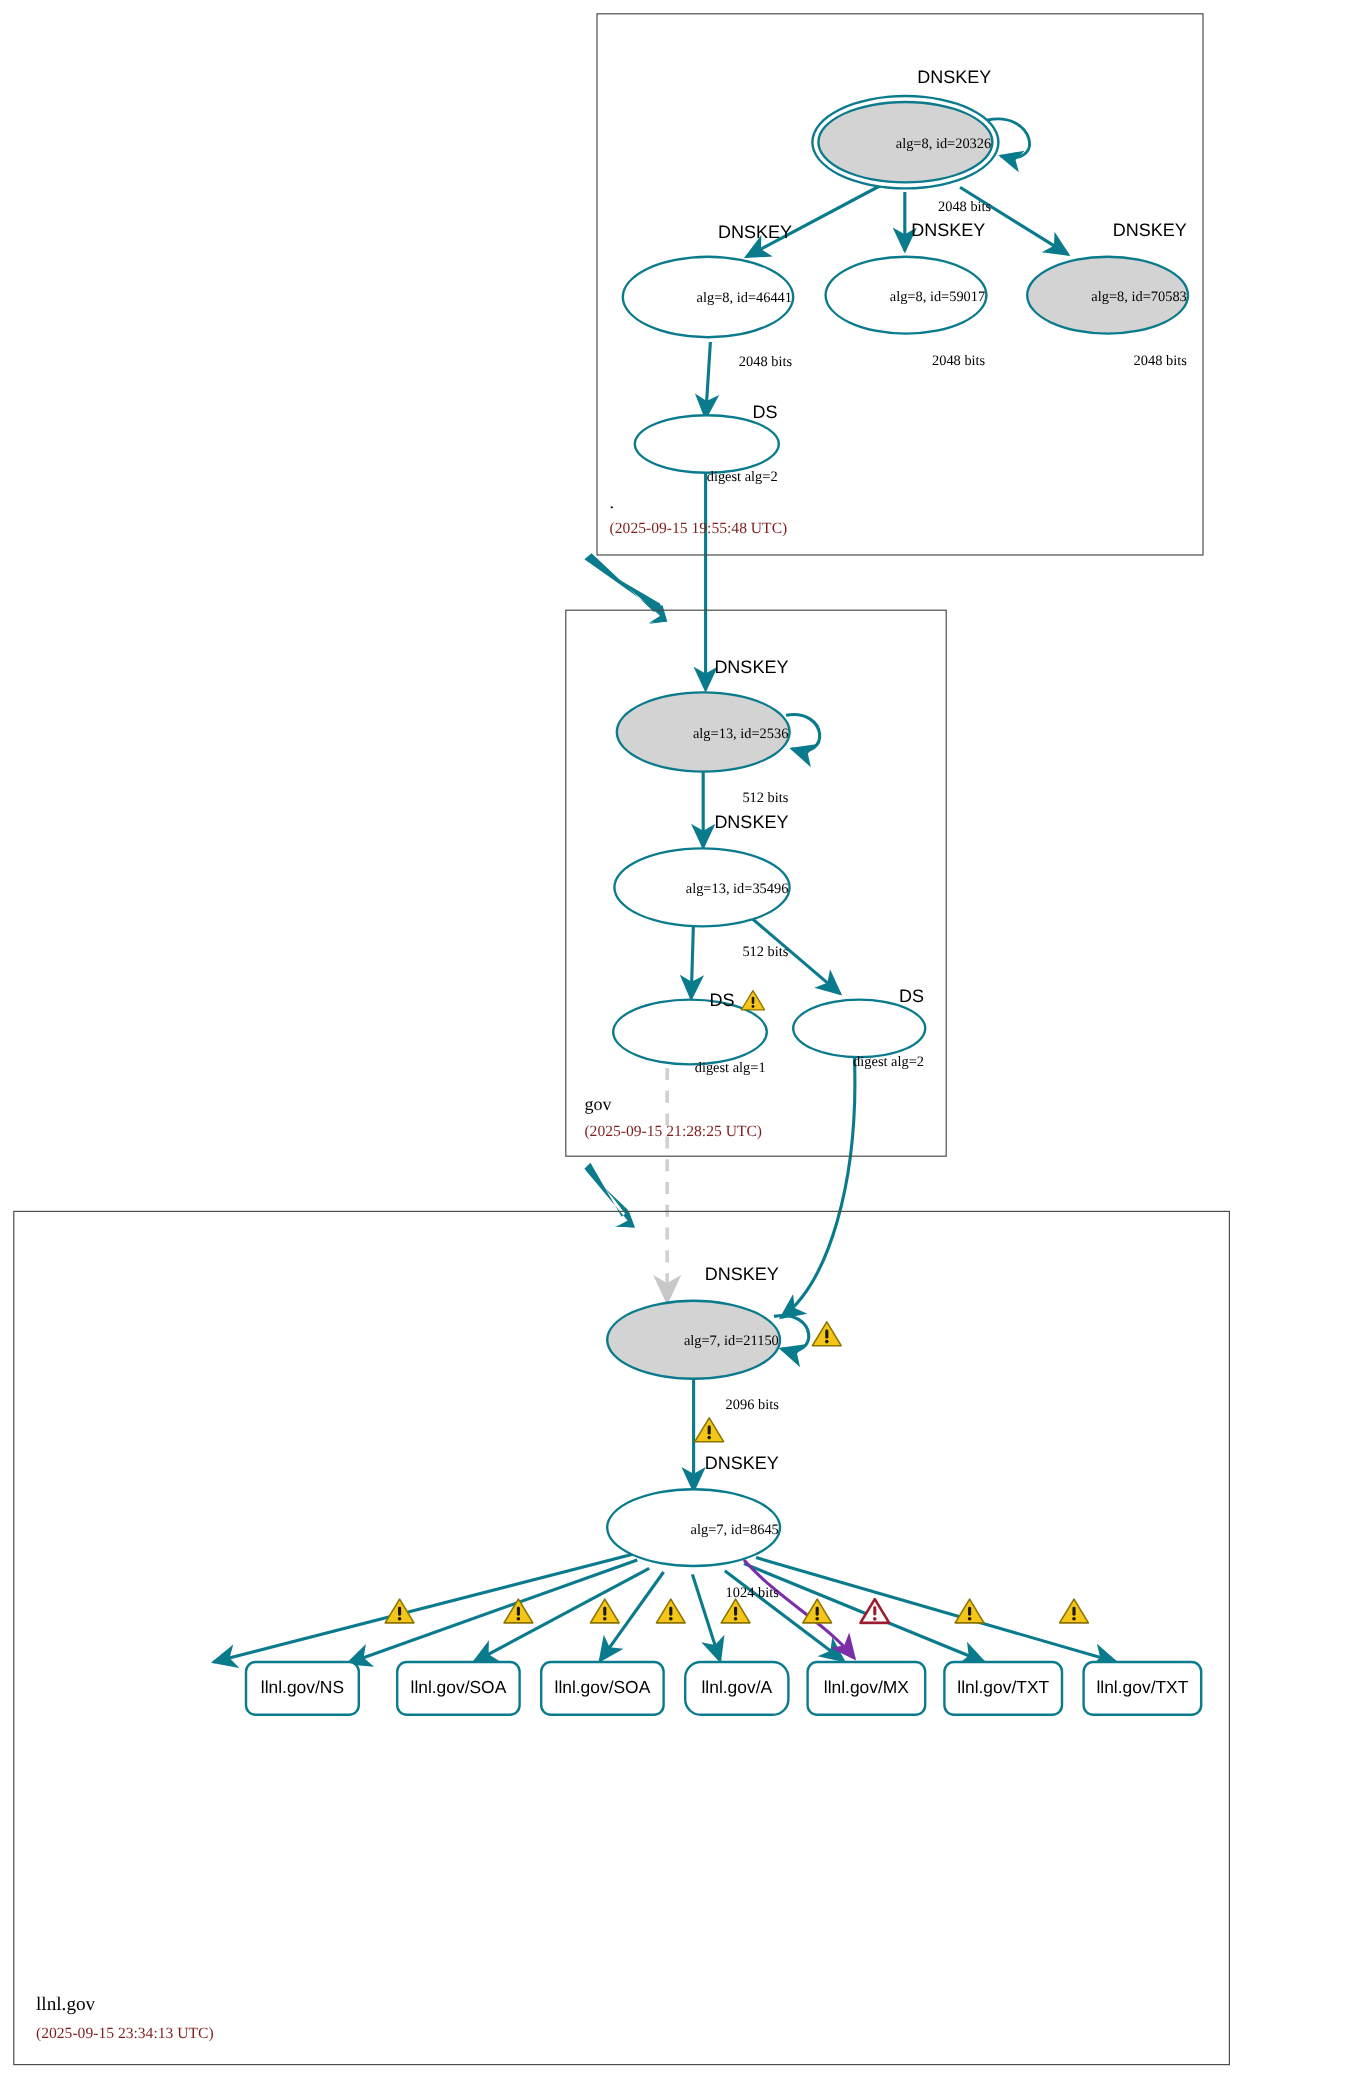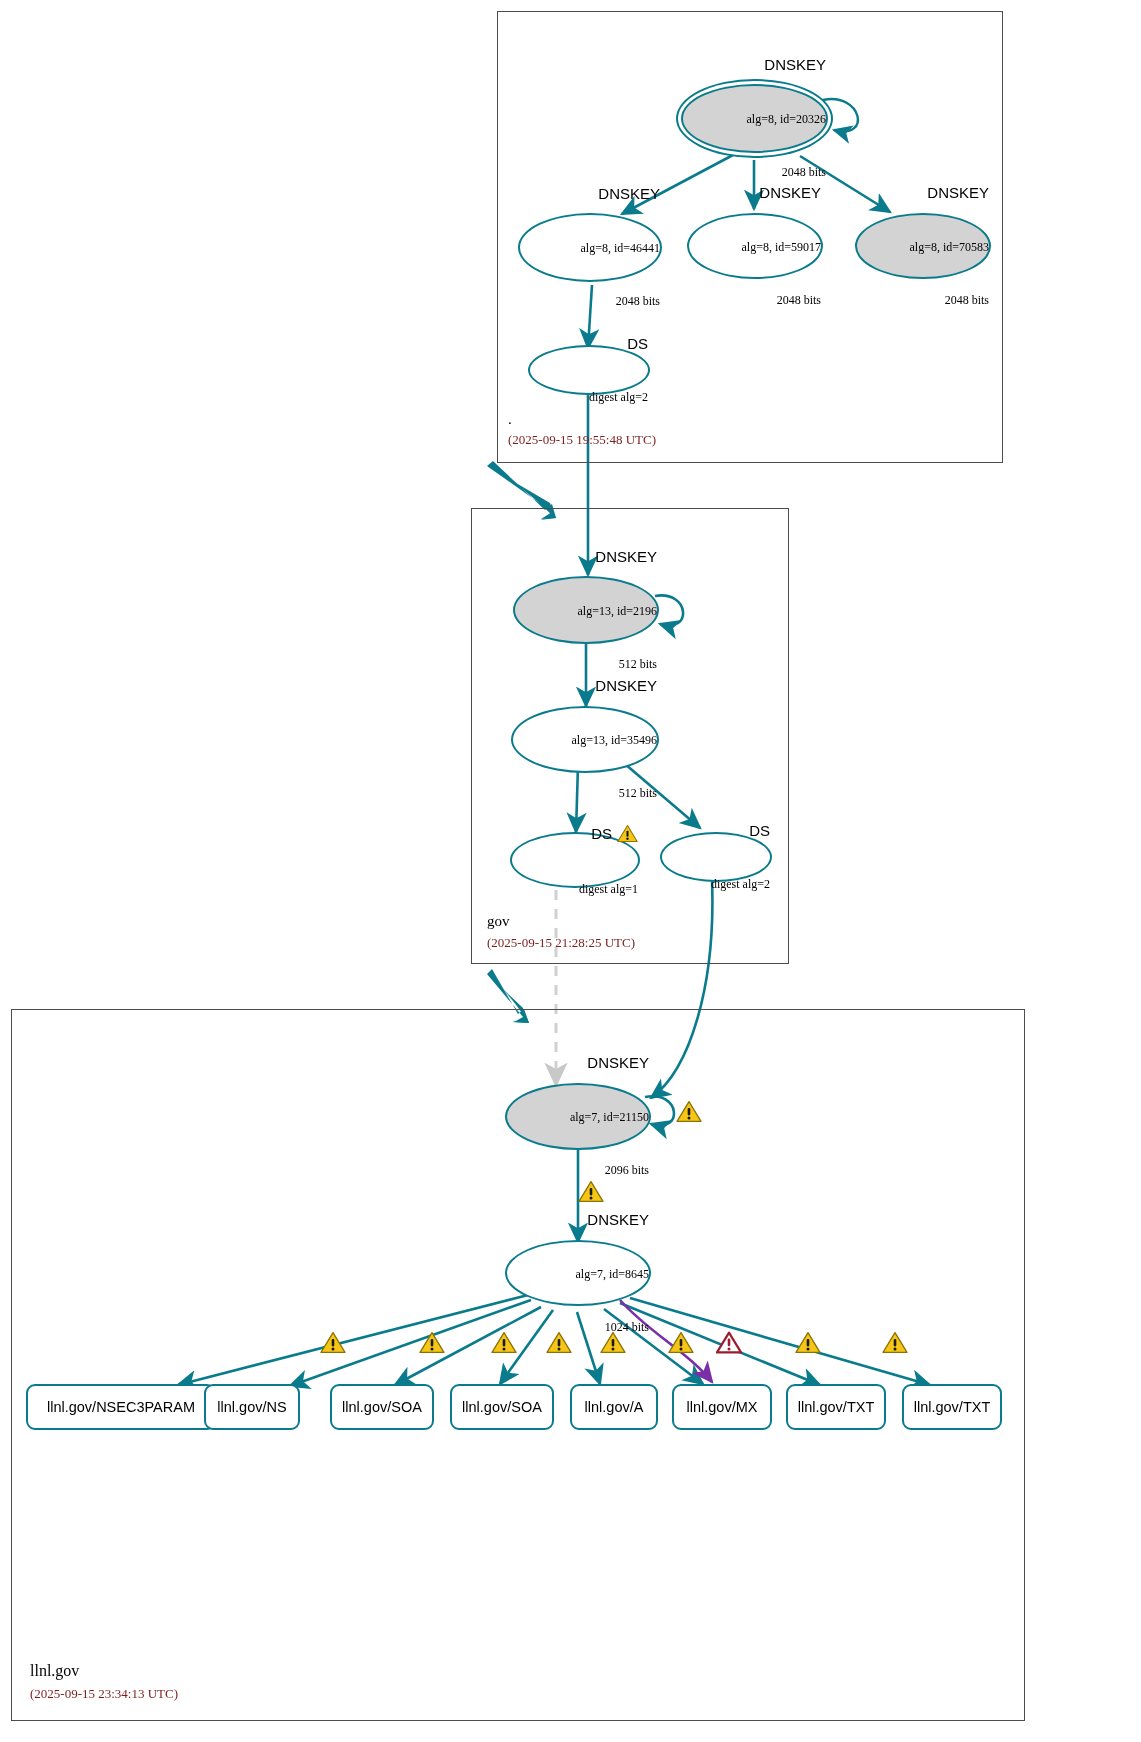--- a/index.html
+++ b/index.html
@@ -129,21 +129,21 @@
     <div class="n-title">DS</div>
     <div class="n-sub">digest alg=2</div>
   </div>
 
   <div class="zone" style="left:471px;top:508px;width:318px;height:456px;"></div>
   <div class="zone-label" style="left:487px;top:913px;">gov</div>
   <div class="zone-time" style="left:487px;top:935px;">(2025-09-15 21:28:25 UTC)</div>
 
   <div class="node filled" style="left:513px;top:576px;width:146px;height:68px;">
     <div class="n-title">DNSKEY</div>
-    <div class="n-sub">alg=13, id=2196</div>
+    <div class="n-sub">alg=13, id=2536</div>
     <div class="n-sub">512 bits</div>
   </div>
 
   <div class="node" style="left:511px;top:706px;width:148px;height:67px;">
     <div class="n-title">DNSKEY</div>
     <div class="n-sub">alg=13, id=35496</div>
     <div class="n-sub">512 bits</div>
   </div>
 
   <div class="node" style="left:510px;top:832px;width:130px;height:56px;">
@@ -230,22 +230,21 @@
     <path d="M13 1.6 L25 21.4 L1 21.4 Z" fill="#f5c518" stroke="#8a7300" stroke-width="1.3" stroke-linejoin="round"></path>
     <rect x="11.7" y="8" width="2.6" height="7.4" rx="1.1" fill="#1a1a1a"></rect>
       <circle cx="13" cy="18" r="1.5" fill="#1a1a1a"></circle>
   </svg>
   <svg class="warn" style="left:882px;top:1331px;" viewBox="0 0 26 23">
     <path d="M13 1.6 L25 21.4 L1 21.4 Z" fill="#f5c518" stroke="#8a7300" stroke-width="1.3" stroke-linejoin="round"></path>
     <rect x="11.7" y="8" width="2.6" height="7.4" rx="1.1" fill="#1a1a1a"></rect>
       <circle cx="13" cy="18" r="1.5" fill="#1a1a1a"></circle>
   </svg>
 
-  <div class="rr" style="left:26px;top:1384px;width:190px;height:46px;">llnl.gov/NSEC3PARAM</div>
   <div class="rr" style="left:204px;top:1384px;width:96px;height:46px;">llnl.gov/NS</div>
   <div class="rr" style="left:330px;top:1384px;width:104px;height:46px;">llnl.gov/SOA</div>
   <div class="rr" style="left:450px;top:1384px;width:104px;height:46px;">llnl.gov/SOA</div>
-  <div class="rr" style="left:570px;top:1384px;width:88px;height:46px;">llnl.gov/A</div>
+  <div class="rr" style="left:570px;top:1384px;width:88px;height:46px;border-radius:14px;">llnl.gov/A</div>
   <div class="rr" style="left:672px;top:1384px;width:100px;height:46px;">llnl.gov/MX</div>
   <div class="rr" style="left:786px;top:1384px;width:100px;height:46px;">llnl.gov/TXT</div>
   <div class="rr" style="left:902px;top:1384px;width:100px;height:46px;">llnl.gov/TXT</div>
 
 </div>
 
 </body></html>

